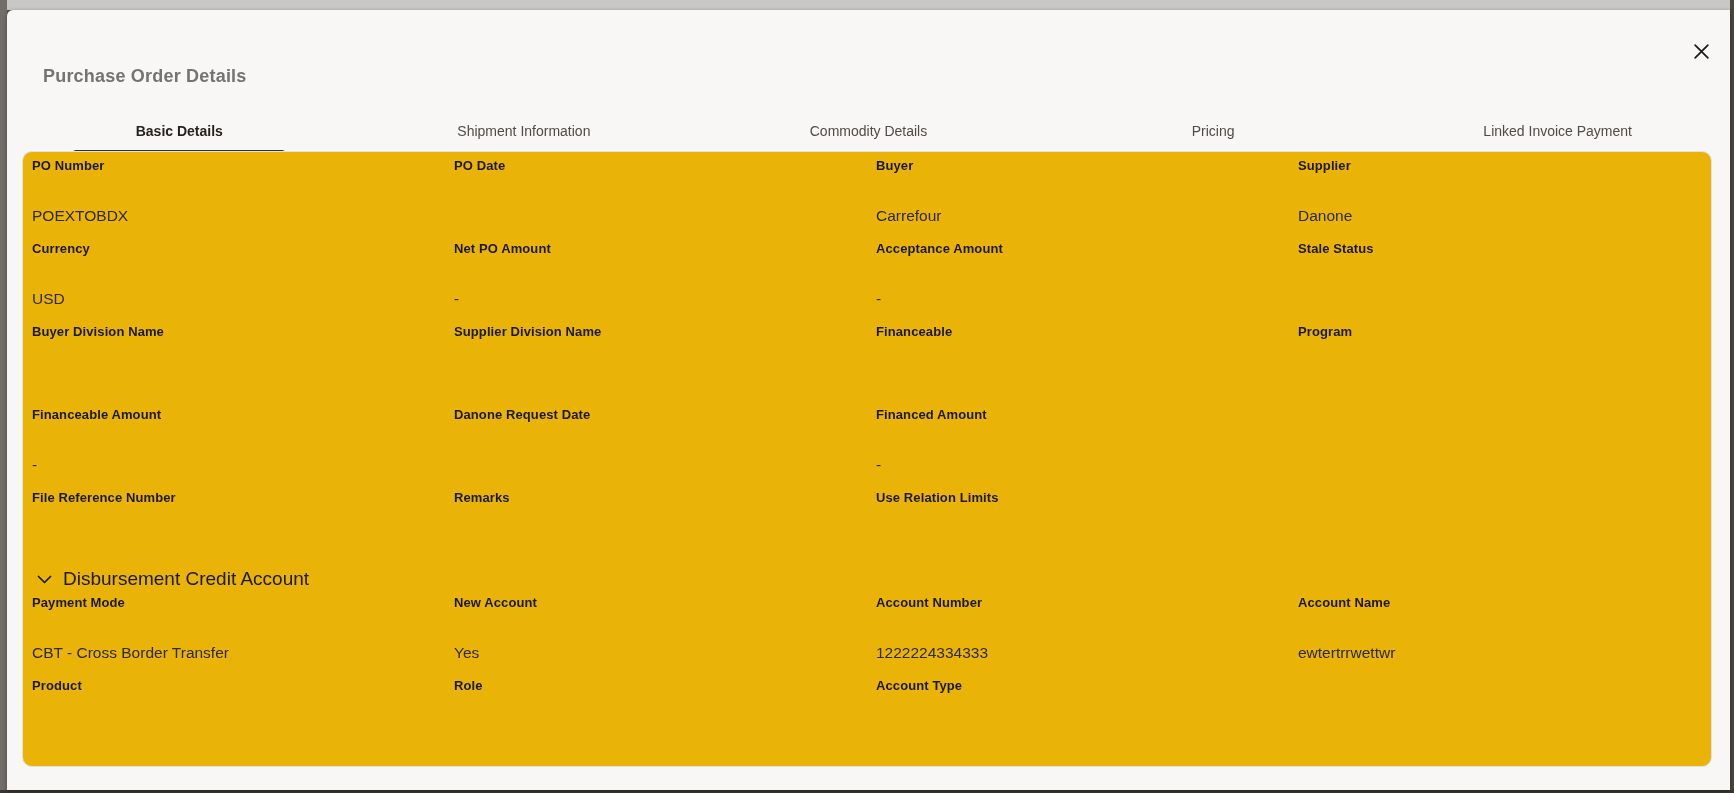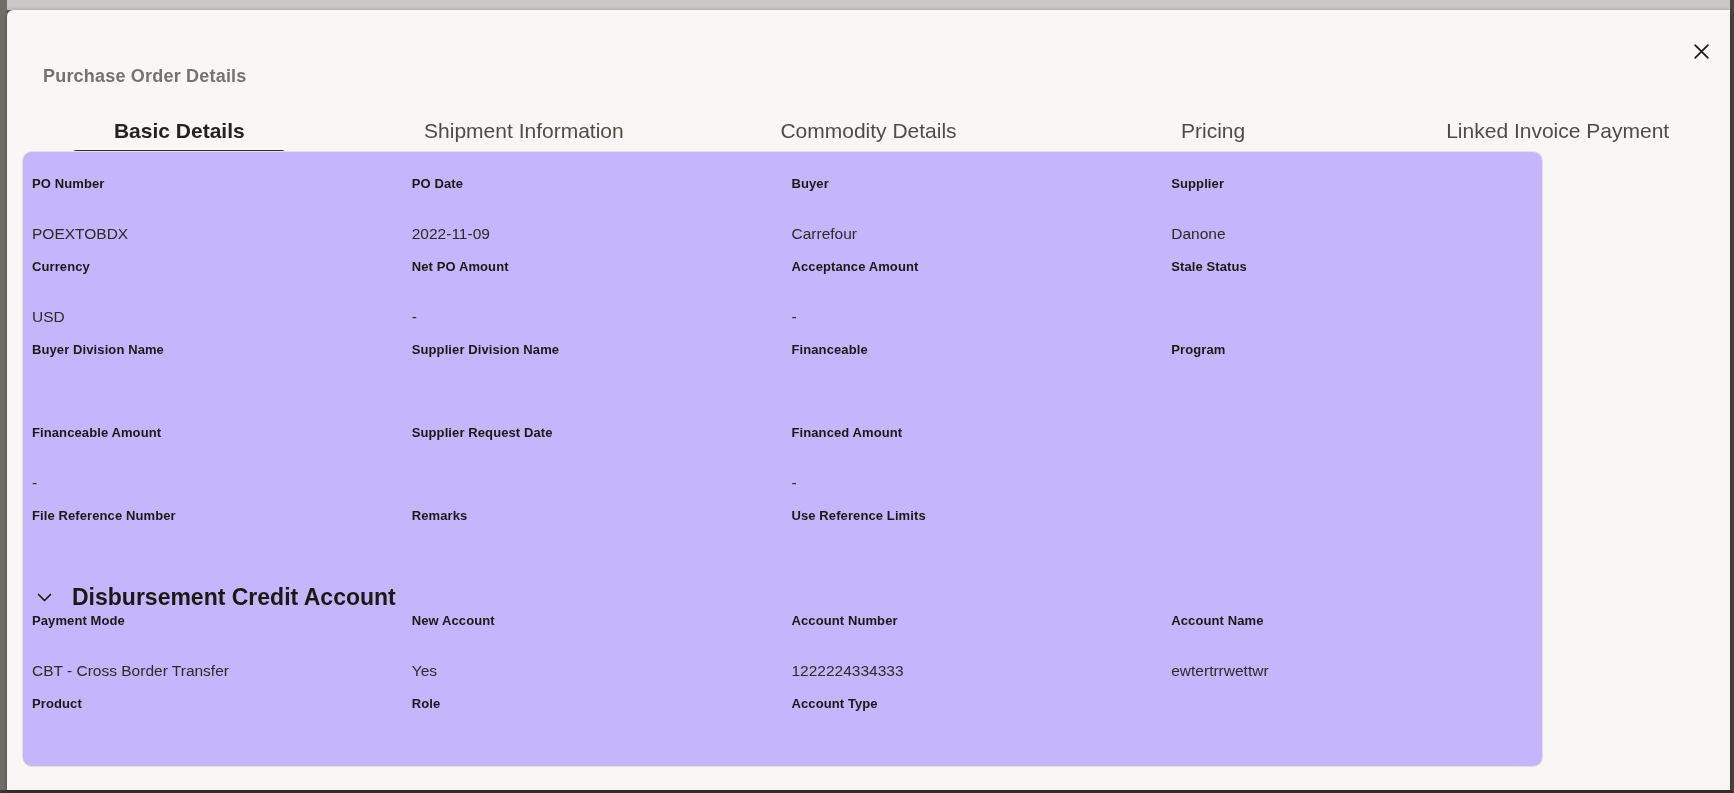--- a/index.html
+++ b/index.html
@@ -29,45 +29,45 @@
     display:flex;align-items:center;justify-content:center;
     background:transparent;border:none;cursor:pointer;padding:0;
   }
 
   .tabbar{
     position:absolute;top:98px;left:0;right:0;height:45px;
     display:flex;align-items:stretch;
   }
   .tab{
     flex:1;display:flex;align-items:center;justify-content:center;
-    font-size:21px;color:#4f4b45;cursor:pointer;position:relative;
+    font-size:14px;color:#4f4b45;cursor:pointer;position:relative;
     white-space:nowrap;
   }
   .tab.active{color:#26231f;font-weight:700;}
   .tab.active::after{
     content:"";position:absolute;left:50%;transform:translateX(-50%);
     bottom:-1px;width:212px;height:4px;background:#31302c;
     border-radius:3px 3px 0 0;
   }
 
   .card{
-    position:absolute;left:15px;top:141px;width:1521px;height:616px;
-    box-sizing:border-box;background:#c4b5fd;
+    position:absolute;left:15px;top:141px;width:1690px;height:616px;
+    box-sizing:border-box;background:#eab308;
     border:1px solid #e3e1de;border-radius:10px;
-    padding:20px 0 0 0;overflow:hidden;
+    padding:2px 0 0 0;overflow:hidden;
   }
   .fields{display:grid;grid-template-columns:repeat(4,1fr);}
   .cell{height:83px;box-sizing:border-box;padding:4px 10px 0 9px;overflow:hidden;}
   .flabel{font-size:13px;font-weight:700;color:#1c1915;letter-spacing:.1px;line-height:16px;min-height:16px;}
   .fvalue{margin-top:32px;font-size:15.5px;color:#2e2b26;line-height:20px;min-height:20px;}
 
   .section-header{
-    display:flex;align-items:center;gap:20px;
+    display:flex;align-items:center;gap:11px;
     margin:-2px 0 0;height:24px;padding-left:14px;
-    font-size:23px;font-weight:700;color:#1c1915;cursor:pointer;
+    font-size:19px;font-weight:400;color:#1c1915;cursor:pointer;
   }
   .section-header .chev{display:flex;align-items:center;}
 </style>
 </head>
 <body>
 
 <div class="edge-top"></div>
 <div class="edge-left"></div>
 <div class="edge-right"></div>
 <div class="edge-bottom"></div>
@@ -102,21 +102,20 @@
 
     <div class="fields">
 
         <div class="cell">
           <div class="flabel">PO Number</div>
           <div class="fvalue">POEXTOBDX</div>
         </div>
 
         <div class="cell">
           <div class="flabel">PO Date</div>
-          <div class="fvalue">2022-11-09</div>
         </div>
 
         <div class="cell">
           <div class="flabel">Buyer</div>
           <div class="fvalue">Carrefour</div>
         </div>
 
         <div class="cell">
           <div class="flabel">Supplier</div>
           <div class="fvalue">Danone</div>
@@ -160,21 +159,21 @@
           <div class="flabel">Program</div>
           <div class="fvalue"></div>
         </div>
 
         <div class="cell">
           <div class="flabel">Financeable Amount</div>
           <div class="fvalue">-</div>
         </div>
 
         <div class="cell">
-          <div class="flabel">Supplier Request Date</div>
+          <div class="flabel">Danone Request Date</div>
           <div class="fvalue"></div>
         </div>
 
         <div class="cell">
           <div class="flabel">Financed Amount</div>
           <div class="fvalue">-</div>
         </div>
 
         <div class="cell">
           <div class="flabel"></div>
@@ -185,21 +184,21 @@
           <div class="flabel">File Reference Number</div>
           <div class="fvalue"></div>
         </div>
 
         <div class="cell">
           <div class="flabel">Remarks</div>
           <div class="fvalue"></div>
         </div>
 
         <div class="cell">
-          <div class="flabel">Use Reference Limits</div>
+          <div class="flabel">Use Relation Limits</div>
           <div class="fvalue"></div>
         </div>
 
         <div class="cell">
           <div class="flabel"></div>
           <div class="fvalue"></div>
         </div>
       </div>
 
     <div class="section-header">

